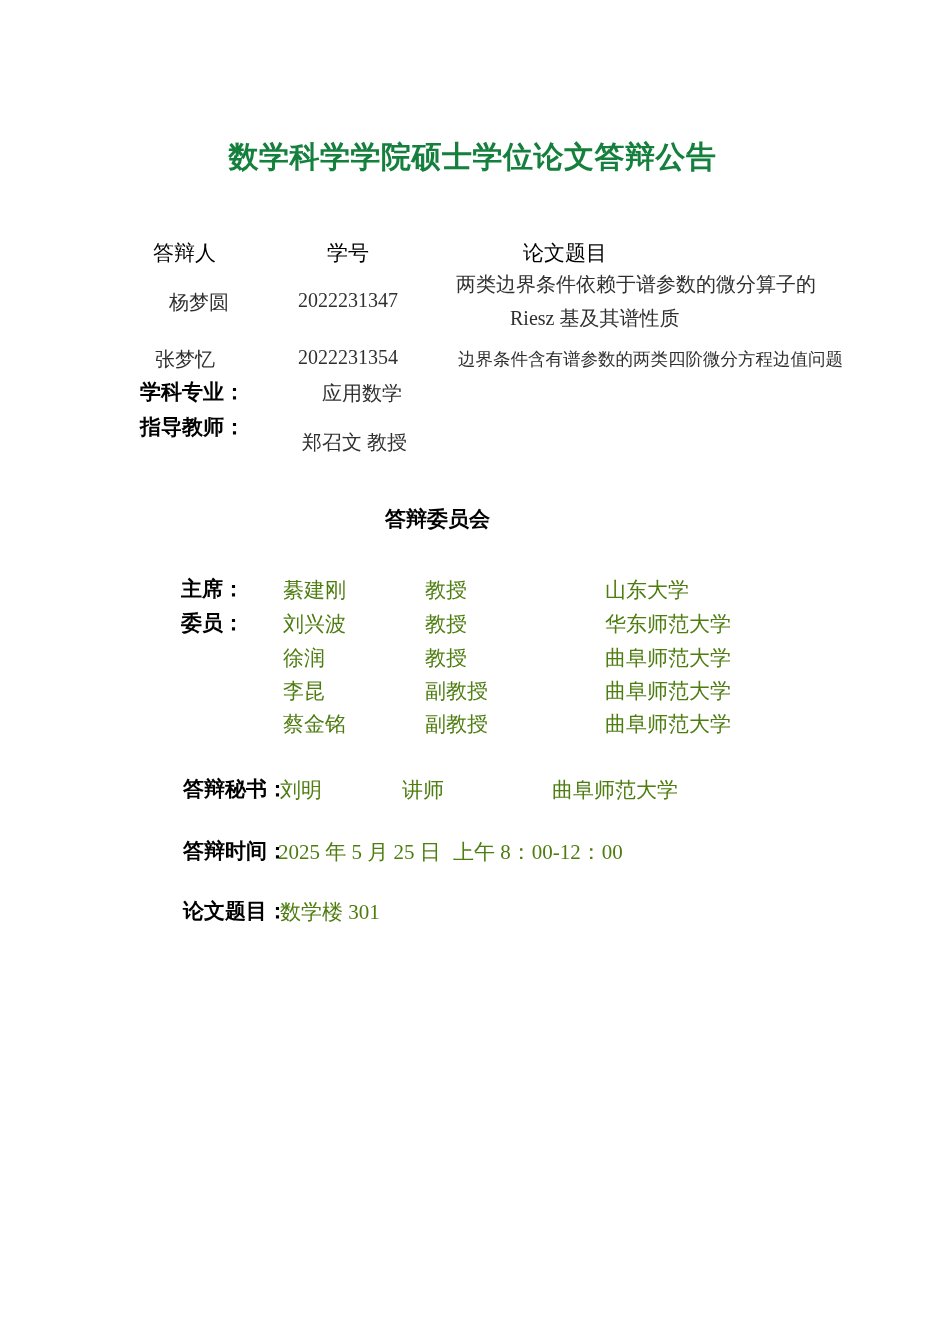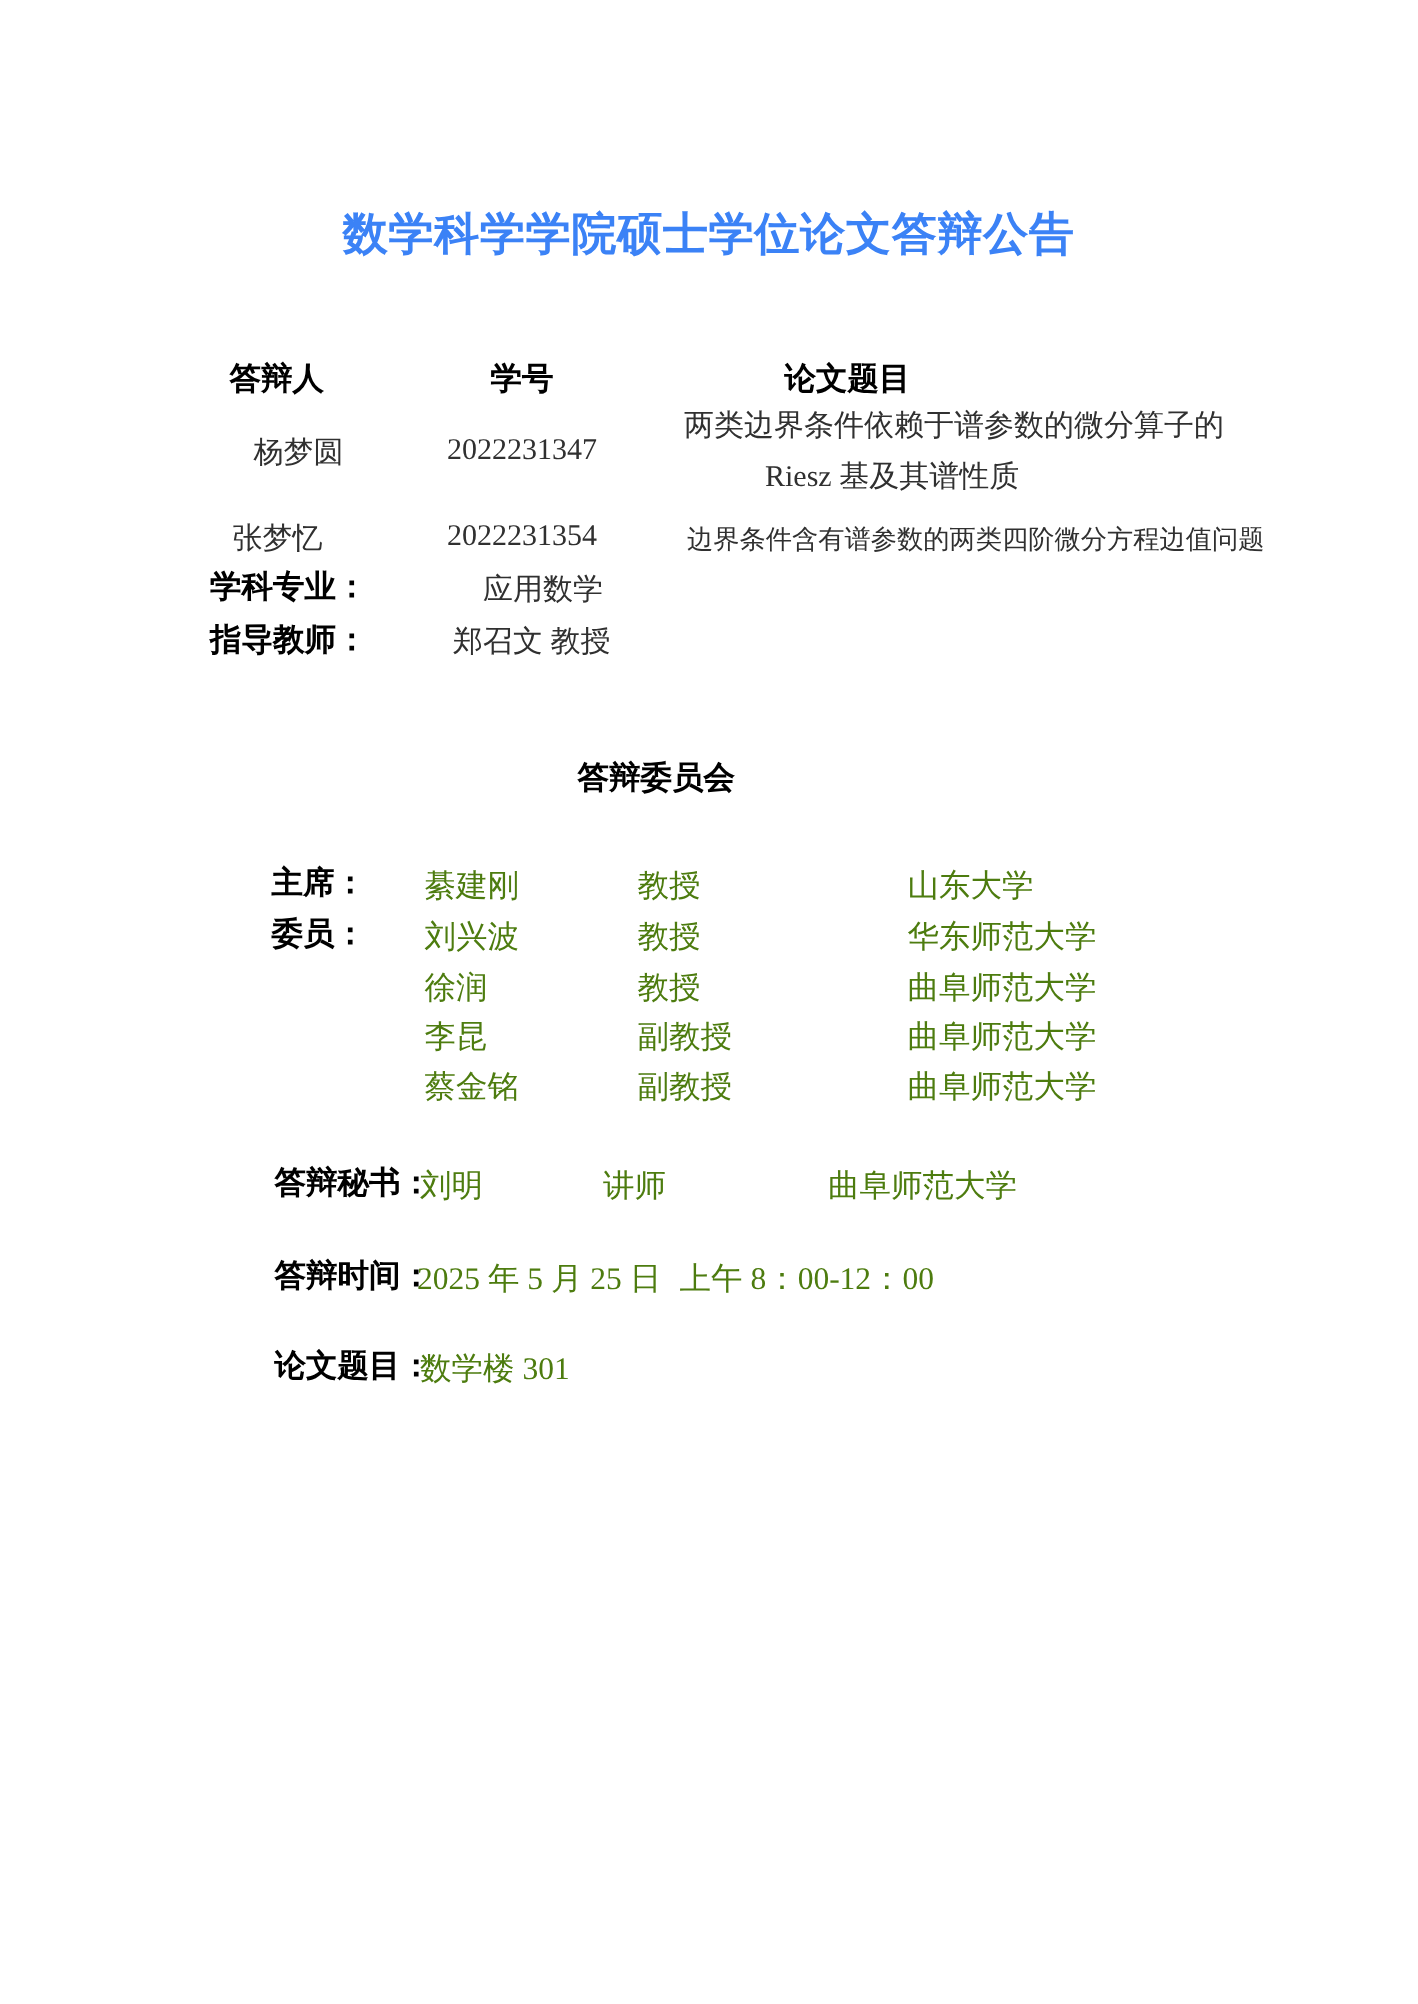--- a/index.html
+++ b/index.html
@@ -9,25 +9,25 @@
     height:1336px;
     background:#ffffff;
     overflow:hidden;
     font-family:"Liberation Serif","DejaVu Serif",serif;
     color:#303030;
   }
   .abs{position:absolute;white-space:nowrap;line-height:1.25;}
   .doc-title{
     left:0;top:138px;width:945px;text-align:center;
     font-family:"Liberation Sans","DejaVu Sans",sans-serif;
-    font-weight:bold;font-size:30px;color:#3b82f6;letter-spacing:0.5px;
+    font-weight:bold;font-size:30px;color:#15803d;letter-spacing:0.5px;
   }
   .th{
     font-family:"Liberation Sans","DejaVu Sans",sans-serif;
-    font-weight:bold;font-size:21px;color:#000000;
+    font-weight:normal;font-size:21px;color:#000000;
   }
   .lbl{
     font-family:"Liberation Sans","DejaVu Sans",sans-serif;
     font-weight:bold;font-size:21px;color:#000000;
   }
   .val{font-size:20px;color:#303030;}
   .val-lg{font-size:21px;color:#4d7c0f;}
   .val-sm{font-size:17.5px;color:#303030;}
   .sec-head{
     font-family:"Liberation Sans","DejaVu Sans",sans-serif;
@@ -62,21 +62,21 @@
     <span class="abs val-sm abs" style="left:458px;top:349px">边界条件含有谱参数的两类四阶微分方程边值问题</span>
   </div>
 
   <div class="row" style="top:379px">
     <span class="abs lbl" style="left:140px">学科专业：</span>
     <span class="abs val" style="left:322px;top:2px">应用数学</span>
   </div>
 
   <div class="row" style="top:414px">
     <span class="abs lbl" style="left:140px">指导教师：</span>
-    <span class="abs val" style="left:302px;top:2px">郑召文 教授</span>
+    <span class="abs val" style="left:302px;top:16px">郑召文 教授</span>
   </div>
 
   <div class="abs sec-head" style="left:385px;top:506px">答辩委员会</div>
 
   <div class="row" style="top:576px">
     <span class="abs lbl" style="left:181px">主席：</span>
     <span class="abs val-lg" style="left:283px;top:1px">綦建刚</span>
     <span class="abs val-lg" style="left:425px;top:1px">教授</span>
     <span class="abs val-lg" style="left:605px;top:1px">山东大学</span>
   </div>

